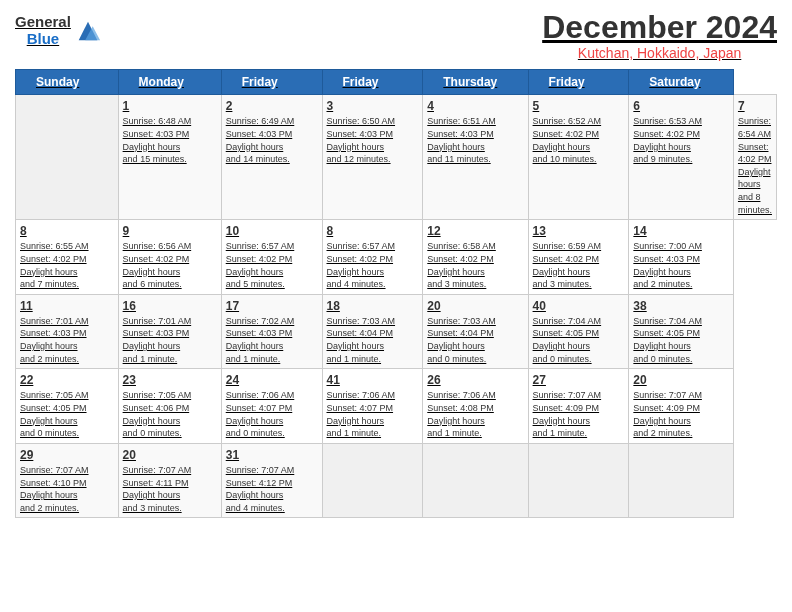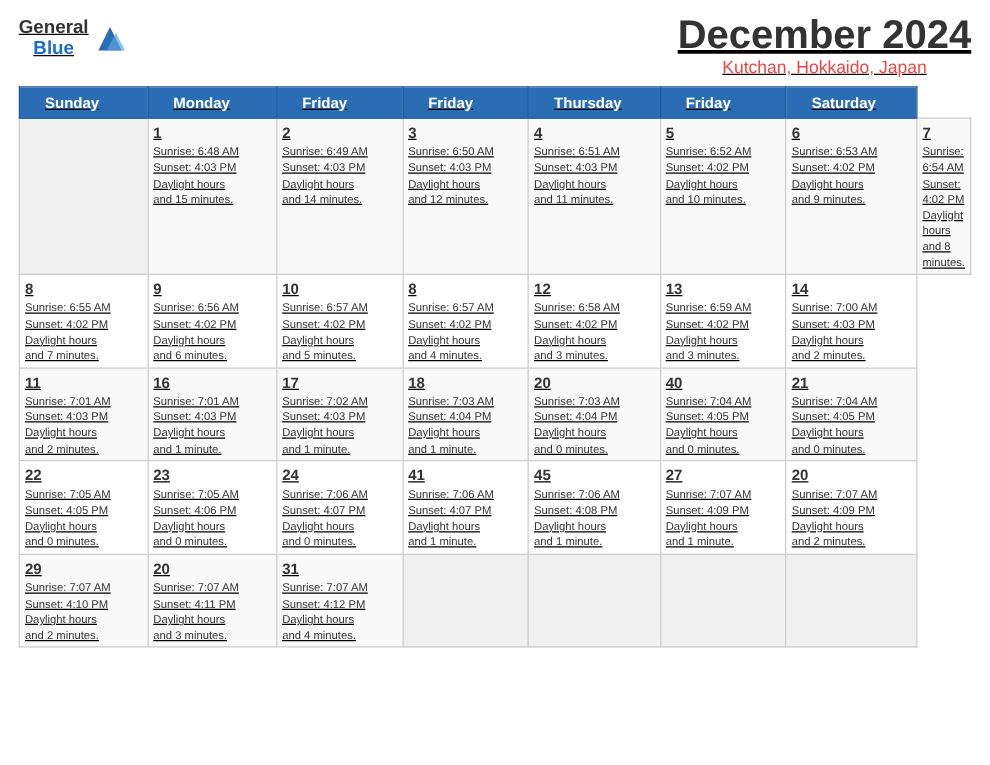--- a/index.html
+++ b/index.html
@@ -215,21 +215,21 @@
           </td>
           <td>
             <span class="day-num">20</span>
             <div class="day-info">Sunrise: 7:03 AM<br>Sunset: 4:04 PM<br>Daylight hours<br>and 0 minutes.</div>
           </td>
           <td>
             <span class="day-num">40</span>
             <div class="day-info">Sunrise: 7:04 AM<br>Sunset: 4:05 PM<br>Daylight hours<br>and 0 minutes.</div>
           </td>
           <td>
-            <span class="day-num">21</span>
+            <span class="day-num">38</span>
             <div class="day-info">Sunrise: 7:04 AM<br>Sunset: 4:05 PM<br>Daylight hours<br>and 0 minutes.</div>
           </td>
         </tr>
         <tr>
           <td>
             <span class="day-num">22</span>
             <div class="day-info">Sunrise: 7:05 AM<br>Sunset: 4:05 PM<br>Daylight hours<br>and 0 minutes.</div>
           </td>
           <td>
             <span class="day-num">23</span>
@@ -237,21 +237,21 @@
           </td>
           <td>
             <span class="day-num">24</span>
             <div class="day-info">Sunrise: 7:06 AM<br>Sunset: 4:07 PM<br>Daylight hours<br>and 0 minutes.</div>
           </td>
           <td>
             <span class="day-num">41</span>
             <div class="day-info">Sunrise: 7:06 AM<br>Sunset: 4:07 PM<br>Daylight hours<br>and 1 minute.</div>
           </td>
           <td>
-            <span class="day-num">45</span>
+            <span class="day-num">26</span>
             <div class="day-info">Sunrise: 7:06 AM<br>Sunset: 4:08 PM<br>Daylight hours<br>and 1 minute.</div>
           </td>
           <td>
             <span class="day-num">27</span>
             <div class="day-info">Sunrise: 7:07 AM<br>Sunset: 4:09 PM<br>Daylight hours<br>and 1 minute.</div>
           </td>
           <td>
             <span class="day-num">20</span>
             <div class="day-info">Sunrise: 7:07 AM<br>Sunset: 4:09 PM<br>Daylight hours<br>and 2 minutes.</div>
           </td>

